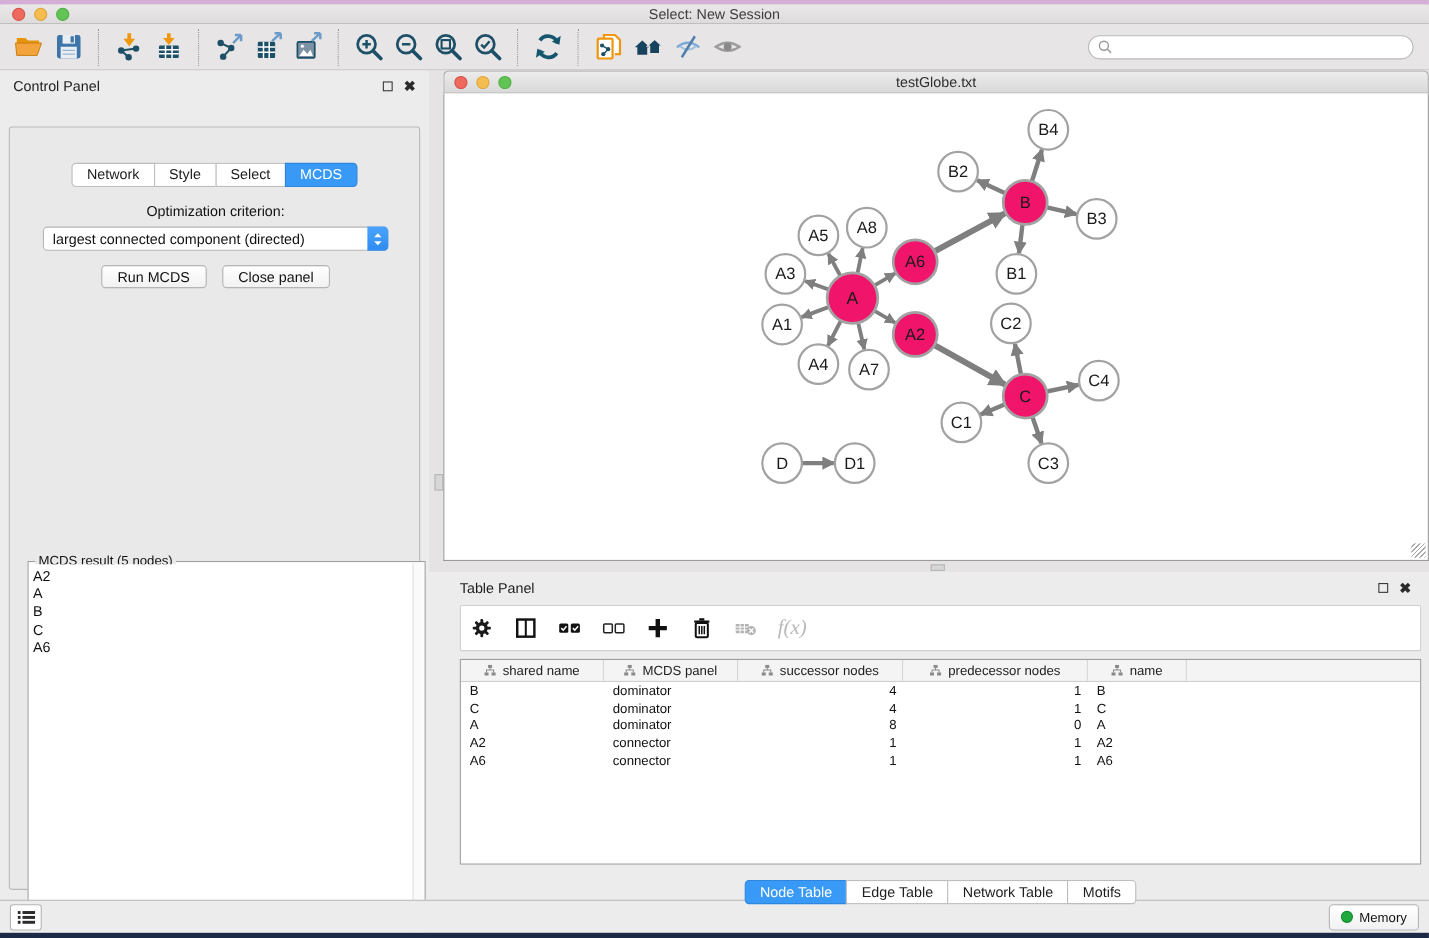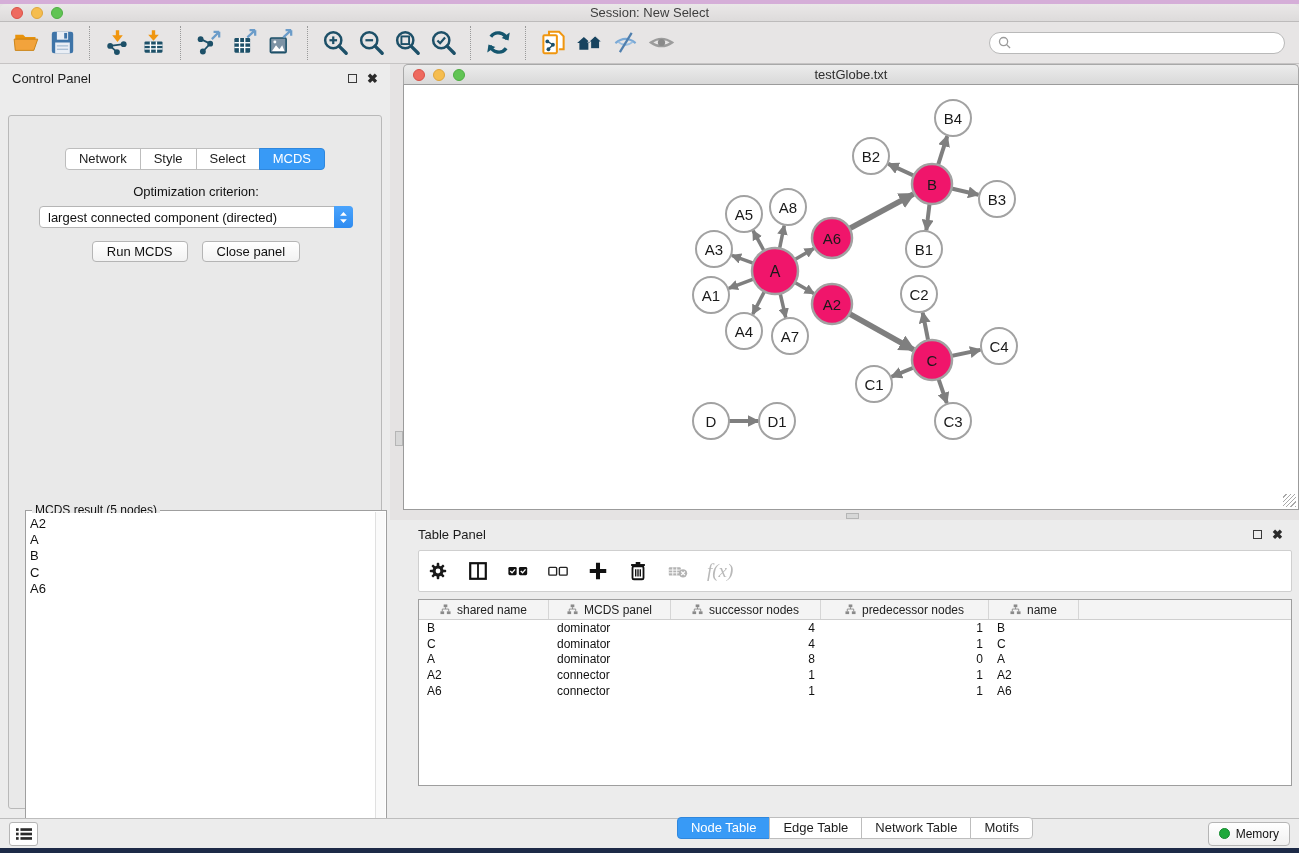--- a/index.html
+++ b/index.html
@@ -93,21 +93,21 @@
   #fx-ic { font-family:"Liberation Serif", serif; font-style:italic; font-size:19px;
     color:#b9b9b9; }
   #node-table { left:28px; top:79px; width:874px; height:187px; background:#fff;
     border:1px solid #9e9e9e; overflow:hidden; }
   #nt-header { display:flex; height:20px; background:#f4f4f4; border-bottom:1px solid #cfcfcf; }
   .nt-hcell { display:flex; align-items:center; justify-content:center; gap:6px;
     font-size:12px; color:#222; border-right:1px solid #d6d6d6; }
   .nt-row { display:flex; height:15.7px; font-size:12px; color:#111; }
   .nt-cell { padding-left:8px; display:flex; align-items:center; }
   .nt-cell.num { justify-content:flex-end; padding-right:6px; padding-left:0; }
-  #tp-tabs { left:28px; top:269px; width:874px; display:flex; justify-content:center; }
+  #tp-tabs { left:28px; top:252px; width:874px; display:flex; justify-content:center; }
 
   
   #status-bar { left:0; top:818px; width:1299px; height:30px; background:#ececec;
     border-top:1px solid #bdbdbd; display:flex; align-items:center; padding:0 9px;gap:28px; }
   #taskbar-btn { width:29px; height:24px; background:#fff; border:1px solid #b5b5b5;
     border-radius:3px; display:flex; align-items:center; justify-content:center; }
   #memory-btn { margin-left:auto; height:24px; background:linear-gradient(#fff,#f1f1f1);
     border:1px solid #b5b5b5; border-radius:4px; display:flex; align-items:center;
     gap:6px; padding:0 10px; font-size:12px; color:#111; }
   #memory-dot { width:11px; height:11px; border-radius:50%; background:#1fa93c;
@@ -117,21 +117,21 @@
 </head>
 <body>
 
 <div id="top-strip" class="abs"></div>
 <div id="titlebar" class="abs">
   <div class="lights">
     <span class="light red"></span>
     <span class="light yellow"></span>
     <span class="light green"></span>
   </div>
-  <div class="title">Session: New Select</div>
+  <div class="title">Select: New Session</div>
 </div>
 
 <div id="main-toolbar" class="abs">
   <span class="tb-btn">
       <svg viewBox="0 0 24 24">
     <path d="M2 5h7l2 2h9v3H2z" fill="#e8930c"></path>
         <path d="M1 9h21l-3.5 10H2z" fill="#f2a33c" stroke="#c77f10" stroke-width="0.8"></path>
       </svg>
     </span>
   <span class="tb-btn">

